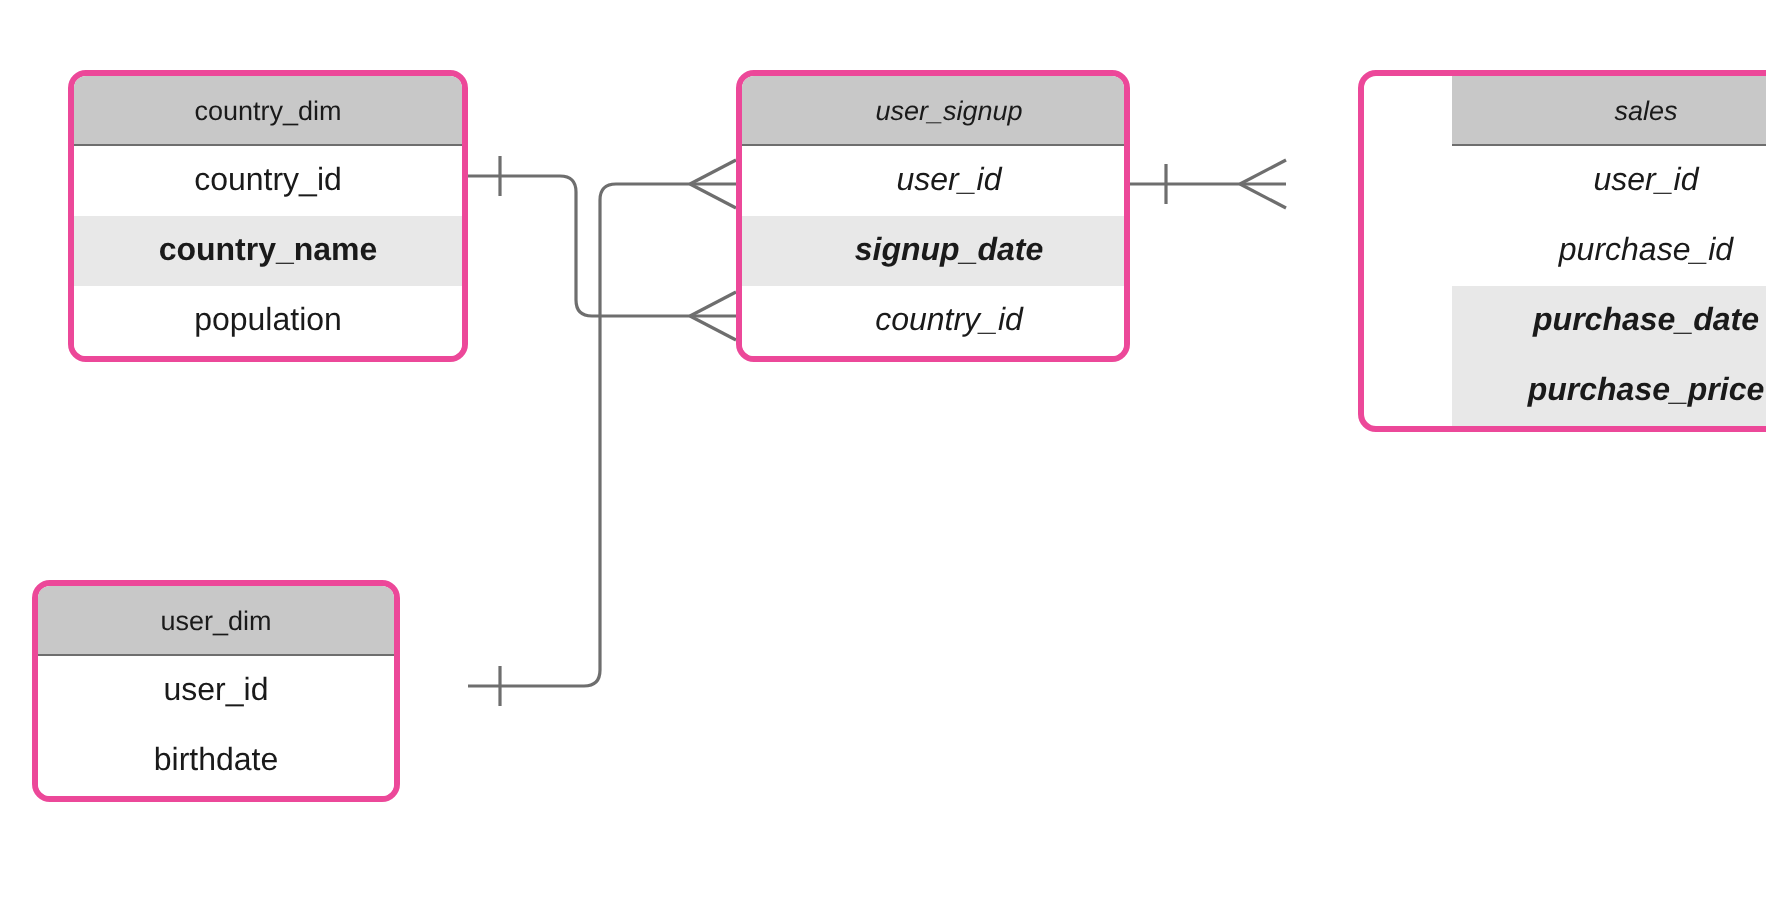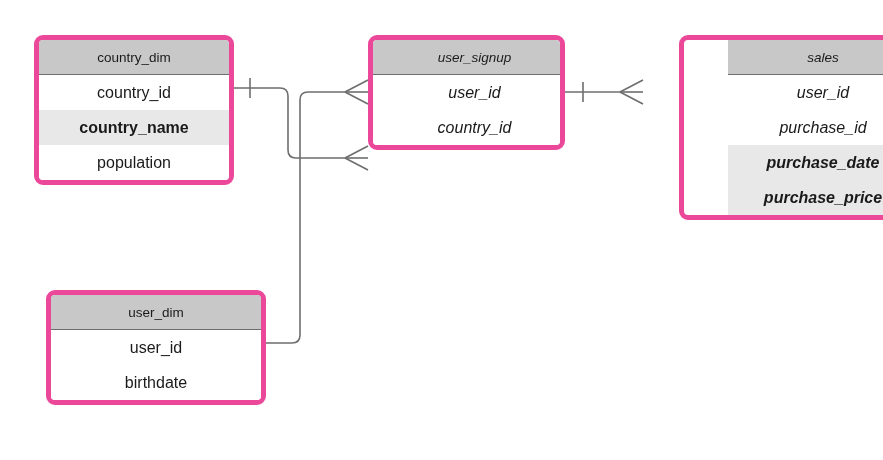--- a/index.html
+++ b/index.html
@@ -8,21 +8,21 @@
     width:883px;height:460px;
     background:#ffffff;
     font-family:"Liberation Sans","DejaVu Sans",sans-serif;
     overflow:hidden;
   }
   svg#wires{position:absolute;left:0;top:0;width:883px;height:460px;pointer-events:none;}
 
   .entity{
     position:absolute;
     box-sizing:border-box;
-    border:5px solid #ec4899;
+    border:3px solid #ec4899;
     border-radius:9px;
     background:#ffffff;
     overflow:hidden;
   }
   .entity .hdr{
     box-sizing:border-box;
     background:#c8c8c8;
     border-bottom:1px solid #6e6e6e;
     color:#1a1a1a;
     font-size:13.5px;
@@ -48,21 +48,21 @@
   .style-plain .row{ text-align:center; font-style:normal; }
 
   
   .style-italic .hdr,
   .style-italic .row{ text-align:center; font-style:italic; padding-left:16px; }
 
   
   #ent-country-dim{ left:34px;  top:35px;  width:200px; }
   #ent-user-signup{ left:368px; top:35px;  width:197px; }
   #ent-sales{       left:679px; top:35px;  width:228px;padding-left:44px; }
-  #ent-user-dim{    left:46px;  top:290px; width:220px; }
+  #ent-user-dim{    left:16px;  top:290px; width:184px; }
 </style>
 </head>
 <body>
 
 <div id="canvas">
 
   <svg id="wires" viewBox="0 0 883 460" xmlns="http://www.w3.org/2000/svg">
     <g fill="none" stroke="#6e6e6e" stroke-width="1.6" stroke-linecap="butt" stroke-linejoin="round">
 
       <path d="M 234 88
@@ -110,20 +110,21 @@
   <div class="entity style-plain" id="ent-country-dim">
     <div class="hdr">country_dim</div>
     <div class="row">country_id</div>
     <div class="row alt">country_name</div>
     <div class="row">population</div>
   </div>
 
   <div class="entity style-italic" id="ent-user-signup">
     <div class="hdr">user_signup</div>
     <div class="row">user_id</div>
+    <div class="row alt">signup_date</div>
     <div class="row">country_id</div>
   </div>
 
   <div class="entity style-italic" id="ent-sales">
     <div class="hdr">sales</div>
     <div class="row">user_id</div>
     <div class="row">purchase_id</div>
     <div class="row alt">purchase_date</div>
     <div class="row alt">purchase_price</div>
   </div>

